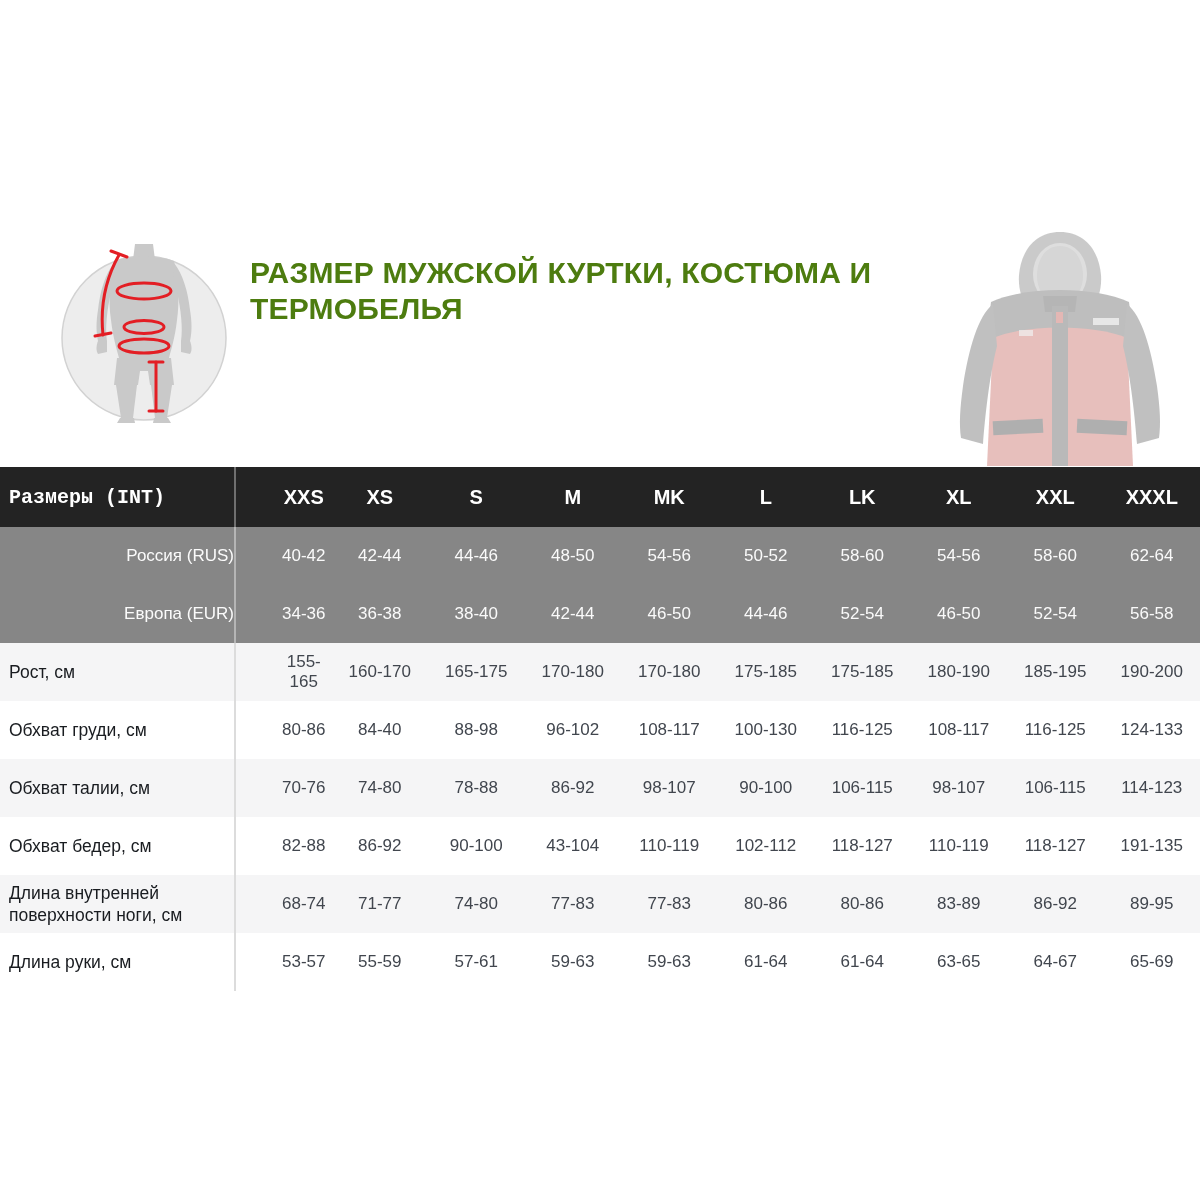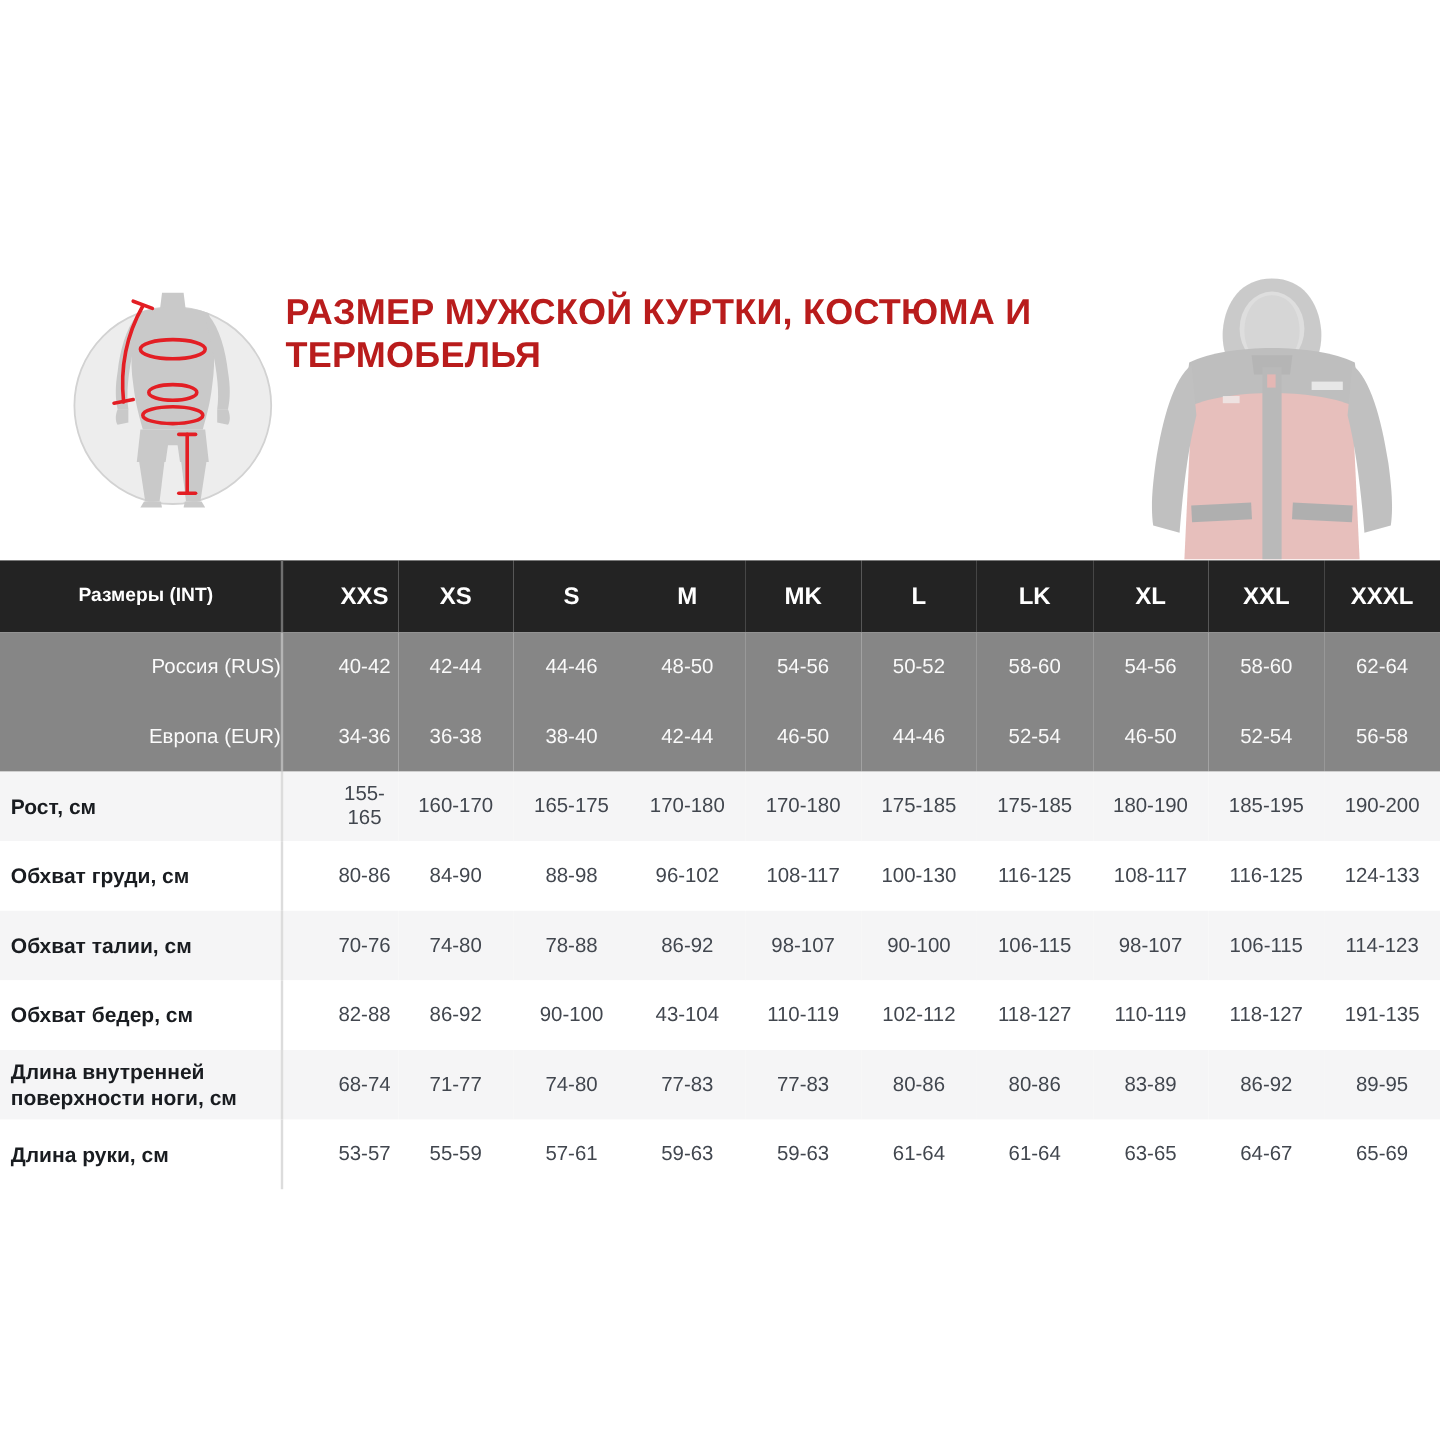--- a/index.html
+++ b/index.html
@@ -15,24 +15,24 @@
     position:absolute;left:58px;top:238px;width:172px;height:186px;
   }
   .jacket{
     position:absolute;left:933px;top:226px;width:254px;height:242px;
     opacity:0.35;
   }
   .intro-text{
     position:absolute;left:238px;top:243px;width:700px;
   }
   .page-title{
-    margin:0;
+    margin:12px;
     font-size:30px;line-height:36px;font-weight:bold;
     letter-spacing:0.2px;
-    color:#b91c1c;
+    color:#4d7c0f;
     text-transform:uppercase;
     max-width:690px;
   }
   .page-desc{
     margin:22px 0 0 0;
     font-size:18.5px;line-height:27px;
     color:#31363d;
     max-width:648px;
   }
   
@@ -43,38 +43,38 @@
   .size-table th,.size-table td{
     padding:0;margin:0;vertical-align:middle;text-align:center;
     font-family:"Liberation Sans", sans-serif;
   }
   .size-table thead tr{height:60px;}
   .size-table thead th{
     background:#232323;color:#ffffff;
     font-size:20px;font-weight:bold;
   }
   .size-table thead th.corner{
-    text-align:center;padding-left:9px;font-size:16px;
+    text-align:left;padding-left:9px;font-size:20px;font-family:Liberation Mono, monospace;
   }
   .size-table tr{height:58px;}
   
   .size-table tr.band td{
     background:#868686;color:#fafafa;font-size:17px;font-weight:normal;text-align:center;
   }
   .size-table tr.band td.label{
     text-align:right;padding-left:9px;font-weight:normal;color:#fbfbfb;
   }
   
   .size-table tr.body td{
     background:#ffffff;color:#41464e;font-size:17px;
   }
   .size-table tr.body.alt td{background:#f5f5f6;}
   .size-table tr.body td.label{
     text-align:left;padding-left:9px;padding-right:22px;
-    font-weight:bold;color:#191c20;font-size:17.5px;line-height:22px;
+    font-weight:normal;color:#191c20;font-size:17.5px;line-height:22px;
   }
   
   .size-table td.sep,.size-table th.sep{border-left:2px solid #dcdcdc;padding-left:40px;}
   .size-table thead th.sep{border-left-color:#6f6f6f;}
   .size-table tr.band td.sep{border-left-color:#b5b5b5;}
 </style>
 </head>
 <body>
 
 <div class="page">
@@ -217,21 +217,21 @@
           <td>170-180</td>
           <td>175-185</td>
           <td>175-185</td>
           <td>180-190</td>
           <td>185-195</td>
           <td>190-200</td>
         </tr>
         <tr class="body">
           <td class="label">Обхват груди, см</td>
           <td class="sep">80-86</td>
-          <td>84-90</td>
+          <td>84-40</td>
           <td>88-98</td>
           <td>96-102</td>
           <td>108-117</td>
           <td>100-130</td>
           <td>116-125</td>
           <td>108-117</td>
           <td>116-125</td>
           <td>124-133</td>
         </tr>
         <tr class="body alt">

